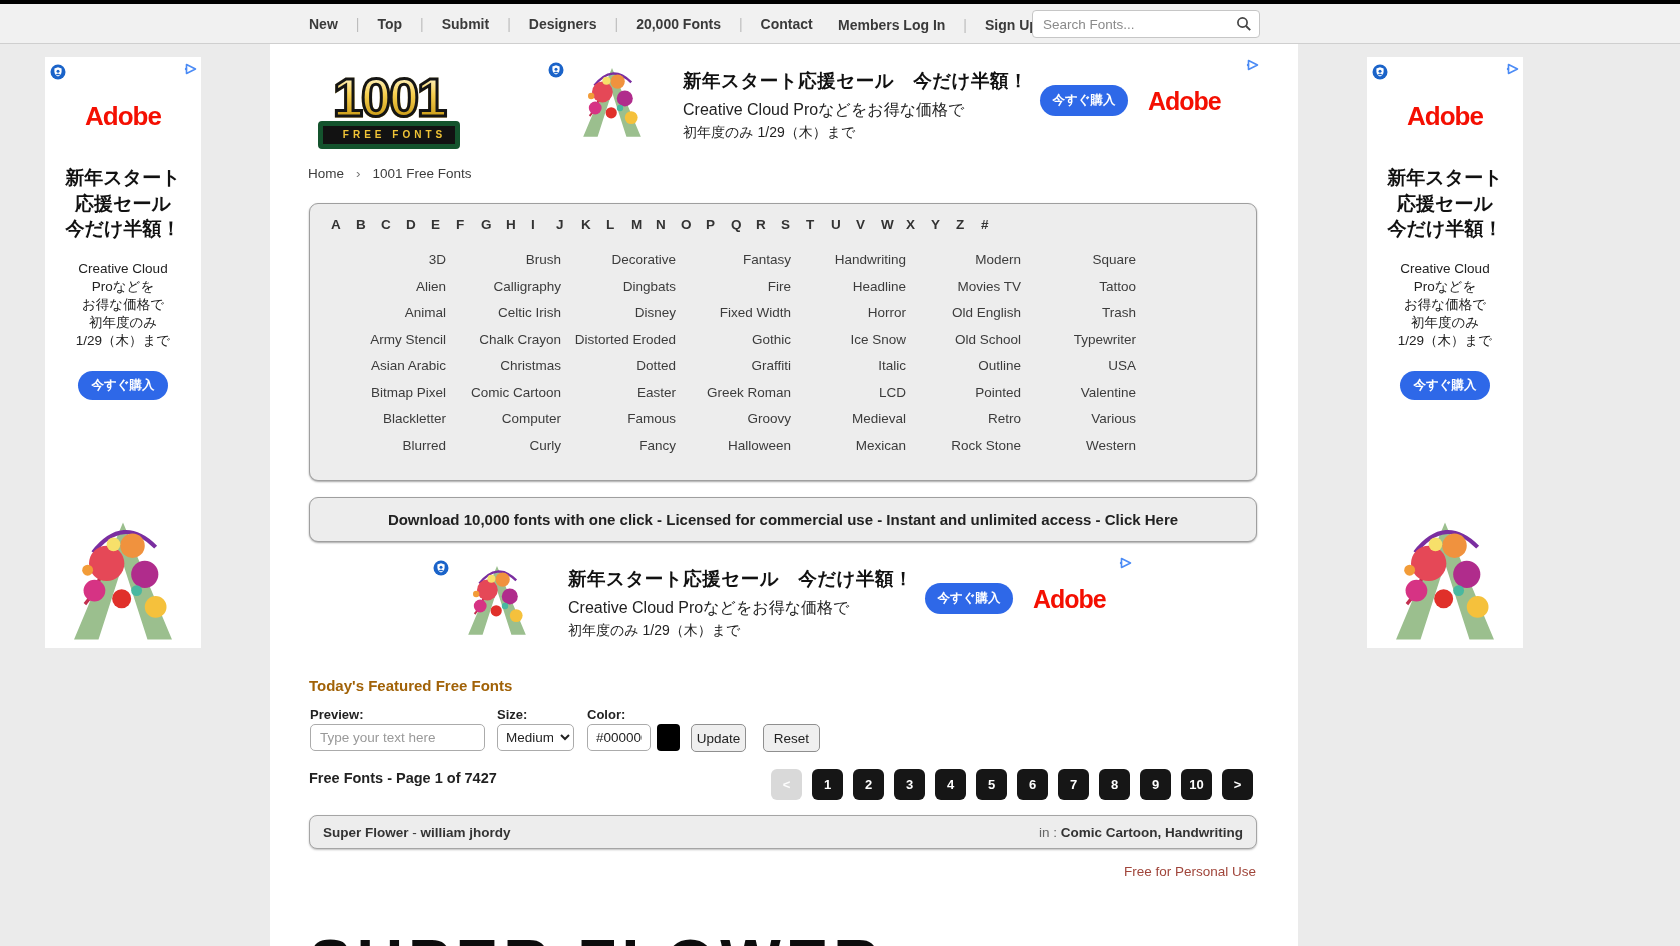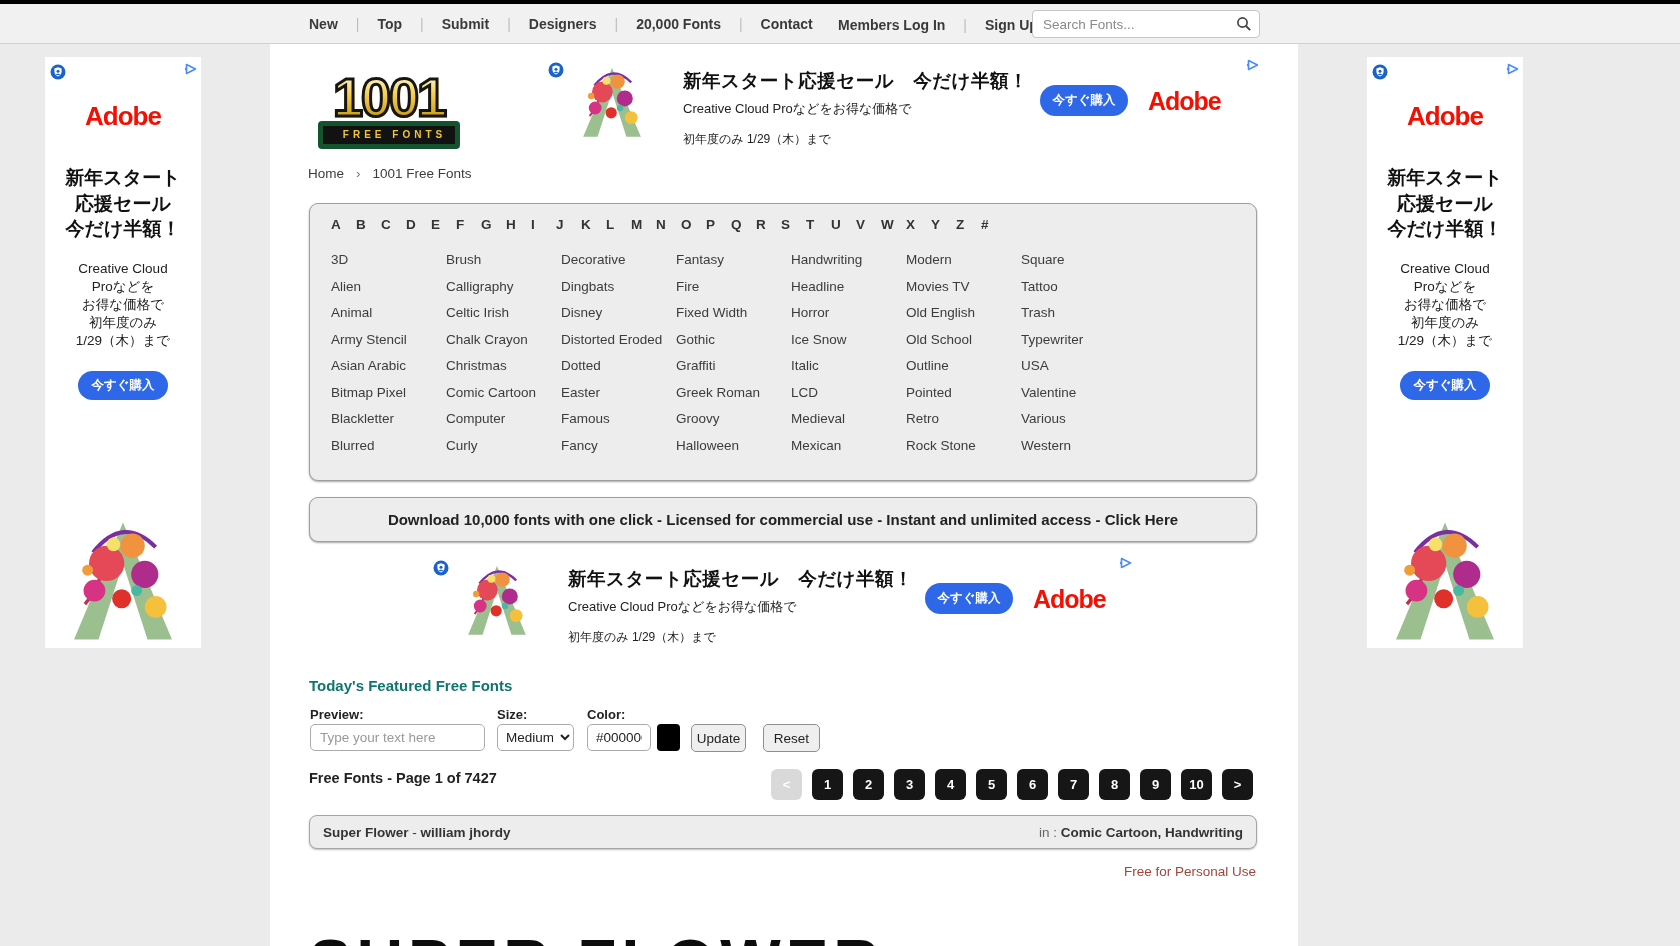--- a/index.html
+++ b/index.html
@@ -43,45 +43,45 @@
     font-size:10px; font-weight:bold; letter-spacing:4px; padding:3px 9px 4px 20px;
     border-radius:4px; border:5px solid #14532d; position:relative;
   }
 
   
   .hbanner { position:absolute; height:84px; }
   .hb-shield { position:absolute; left:0; top:2px; }
   .hb-art { position:absolute; left:18px; top:0px; }
   .hb-text { position:absolute; left:135px; top:8px; width:360px; }
   .hb-head { font-size:18.5px; font-weight:800; color:#111; letter-spacing:.5px; }
-  .hb-l1 { font-size:13px; color:#222; margin-top:7px; }
-  .hb-l2 { font-size:12px; color:#222; margin-top:13px; }
+  .hb-l1 { font-size:16px; color:#222; margin-top:7px; }
+  .hb-l2 { font-size:14px; color:#222; margin-top:3px; }
   .hb-cta { position:absolute; left:492px; top:25px; width:88px; height:31px; border-radius:16px; background:#2e68e8; color:#fff; font-size:12.5px; font-weight:bold; display:flex; align-items:center; justify-content:center; border:none; cursor:pointer; font-family:inherit; }
   .hb-adobe { position:absolute; left:600px; top:27px; font-size:25px; font-weight:800; color:#f40f02; letter-spacing:-1px; cursor:pointer; }
   .hb-choices { position:absolute; right:0; top:-2px; }
   .hbanner.one { left:278px; top:16px; width:712px; }
   .hbanner.two { left:163px; top:514px; width:700px; }
 
   
   .breadcrumb { position:absolute; left:38px; top:122px; font-size:13.5px; color:#3c3c3c; }
   .breadcrumb .sep { color:#777; margin:0 12px; }
 
   
   .catbox { position:absolute; left:39px; top:159px; width:948px; height:278px; background:#ededed; border:1px solid #9f9f9f; border-radius:9px; box-shadow:0 1px 2px rgba(0,0,0,.35); }
   .alpha { display:flex; gap:0; padding:13px 0 0 21px; }
   .alpha a { font-size:13.5px; font-weight:600; color:#333; width:25px; text-align:left; }
   .catgrid { display:grid; grid-template-columns:repeat(8, 115px); padding:15px 0 0 21px; }
-  .catcol { display:flex; flex-direction:column; }
+  .catcol { display:flex; flex-direction:column;align-items:flex-end; }
   .catcol a { font-size:13.5px; color:#3c3c3c; line-height:26.5px; }
 
   
   .dlbanner { position:absolute; left:39px; top:453px; width:948px; height:45px; background:#ededed; border:1px solid #9f9f9f; border-radius:9px; box-shadow:0 1px 2px rgba(0,0,0,.35); display:flex; align-items:center; justify-content:center; font-size:15px; font-weight:bold; color:#222; cursor:pointer; }
 
   
-  .feat-title { position:absolute; left:39px; top:633px; font-size:15px; font-weight:800; color:#0f766e; }
+  .feat-title { position:absolute; left:39px; top:633px; font-size:15px; font-weight:800; color:#a16207; }
   .form-label { position:absolute; font-size:13px; font-weight:bold; color:#222; top:663px; }
   .lab-preview { left:40px; } .lab-size { left:227px; } .lab-color { left:317px; }
   .form-row { position:absolute; top:680px; left:0; width:100%; height:28px; }
   .inp-preview { position:absolute; left:40px; top:0; width:175px; height:27px; border:1px solid #ababab; border-radius:5px; padding:0 9px; font-size:13.5px; color:#555; font-family:inherit; }
   .inp-preview::placeholder { color:#999; }
   .sel-size { position:absolute; left:227px; top:0; width:77px; height:27px; border:1px solid #ababab; border-radius:5px; font-size:13.5px; font-family:inherit; background:#fff; color:#222; padding:0 4px; }
   .inp-color { position:absolute; left:317px; top:0; width:64px; height:27px; border:1px solid #ababab; border-radius:5px; padding:0 8px; font-size:13.5px; color:#222; font-family:inherit; }
   .swatch { position:absolute; left:387px; top:0; width:23px; height:27px; background:#000; border-radius:4px; cursor:pointer; }
   .btn { position:absolute; top:0; height:28px; background:#efefef; border:1px solid #8f8f8f; border-radius:5px; font-size:13.5px; color:#222; font-family:inherit; cursor:pointer; }
   .btn-update { left:421px; width:55px; }

